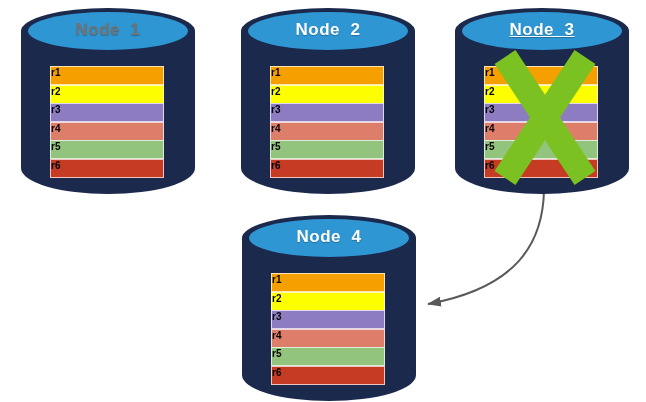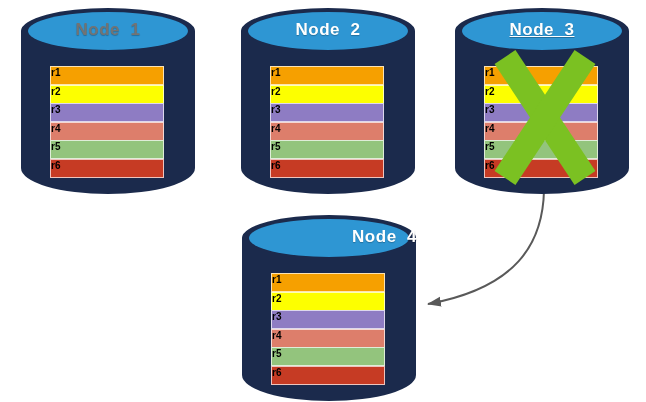--- a/index.html
+++ b/index.html
@@ -148,21 +148,21 @@
       <svg class="cross" viewBox="0 0 176 188" aria-hidden="true">
         <line x1="51" y1="50" x2="131" y2="171" style="stroke: rgb(123, 193, 34);"></line>
         <line x1="131" y1="50" x2="51" y2="171" style="stroke: rgb(123, 193, 34);"></line>
       </svg>
     </div>
     <div class="node" style="left: 241px; top: 214px;">
       <svg class="cyl" viewBox="0 0 176 188" aria-hidden="true">
         <path class="cyl-body" d="M1,24 A87,23 0 0 1 175,24 L175,161 A87,26 0 0 1 1,161 Z" style="fill: rgb(27, 42, 76);"></path>
         <ellipse class="cyl-top" cx="88" cy="24" rx="80" ry="19" style="fill: rgb(46, 150, 211);"></ellipse>
       </svg>
-      <div class="node-title" style="color: rgb(255, 255, 255); text-align: right;">Node  4</div>
+      <div class="node-title" style="color: rgb(255, 255, 255);">Node  4</div>
       <div class="bars">
         <div class="bar" style="top: 59px; background: rgb(246, 160, 0); color: rgb(0, 0, 0);">r1</div>
         <div class="bar" style="top: 77.5px; background: rgb(253, 255, 0); color: rgb(0, 0, 0);">r2</div>
         <div class="bar" style="top: 96px; background: rgb(142, 124, 195); color: rgb(0, 0, 0);">r3</div>
         <div class="bar" style="top: 114.5px; background: rgb(221, 126, 107); color: rgb(0, 0, 0);">r4</div>
         <div class="bar" style="top: 133px; background: rgb(147, 196, 125); color: rgb(0, 0, 0);">r5</div>
         <div class="bar" style="top: 151.5px; background: rgb(198, 59, 36); color: rgb(0, 0, 0);">r6</div>
       </div>
 
     </div>

